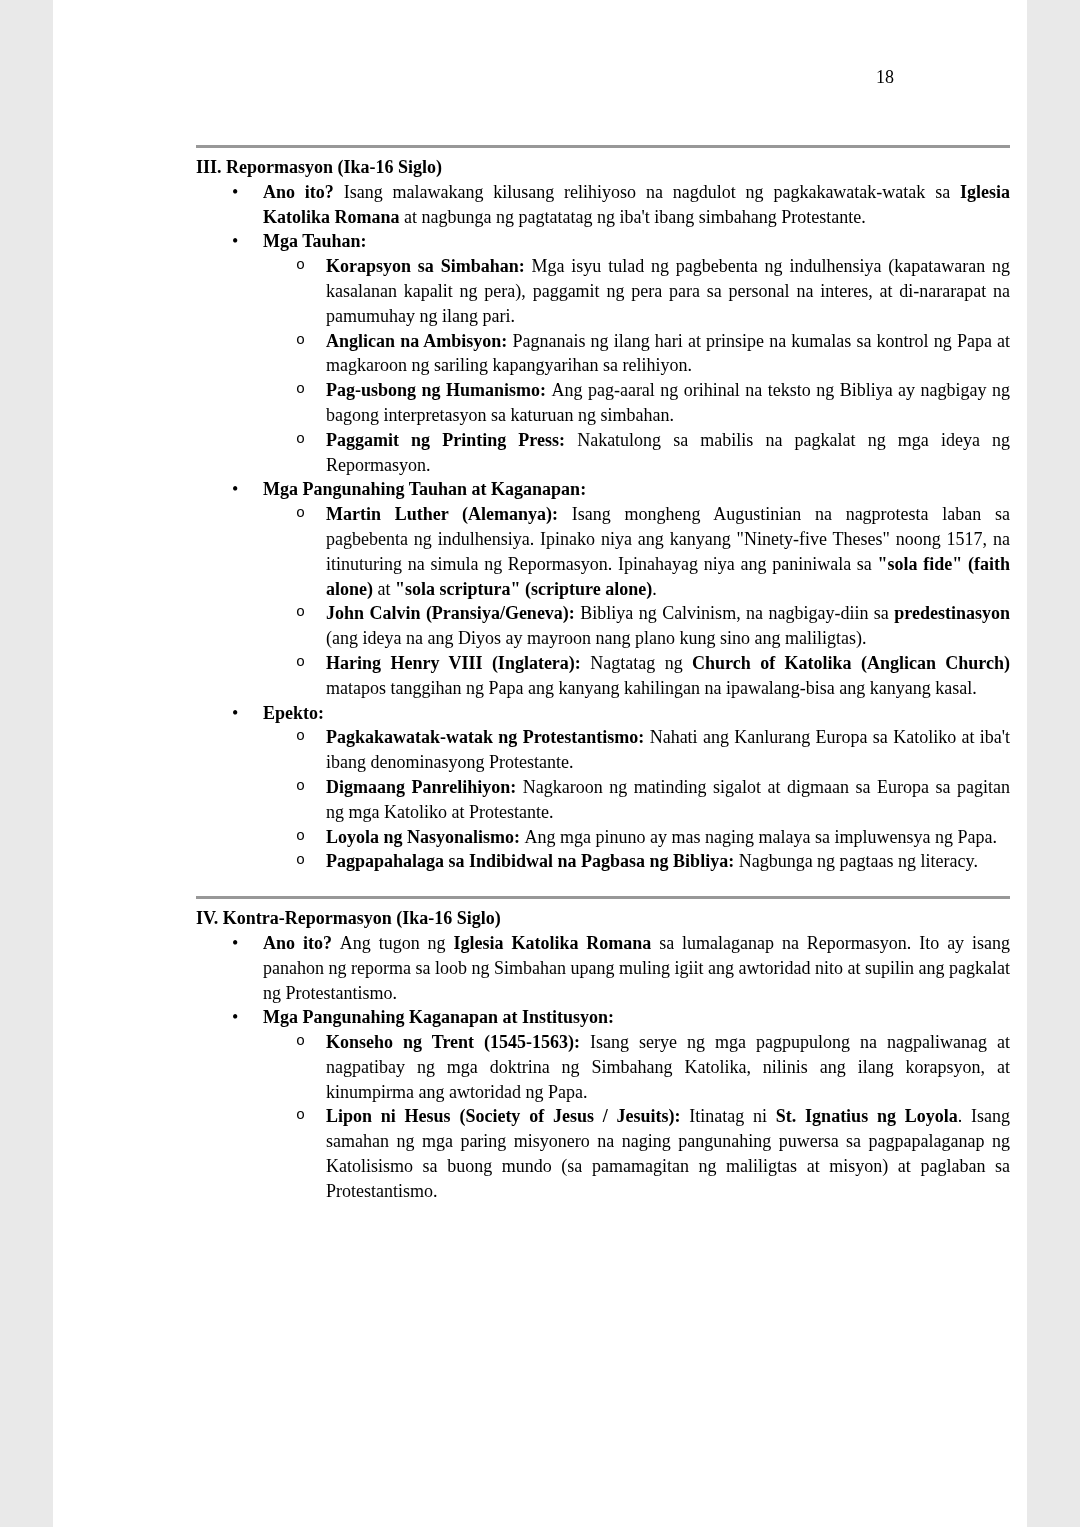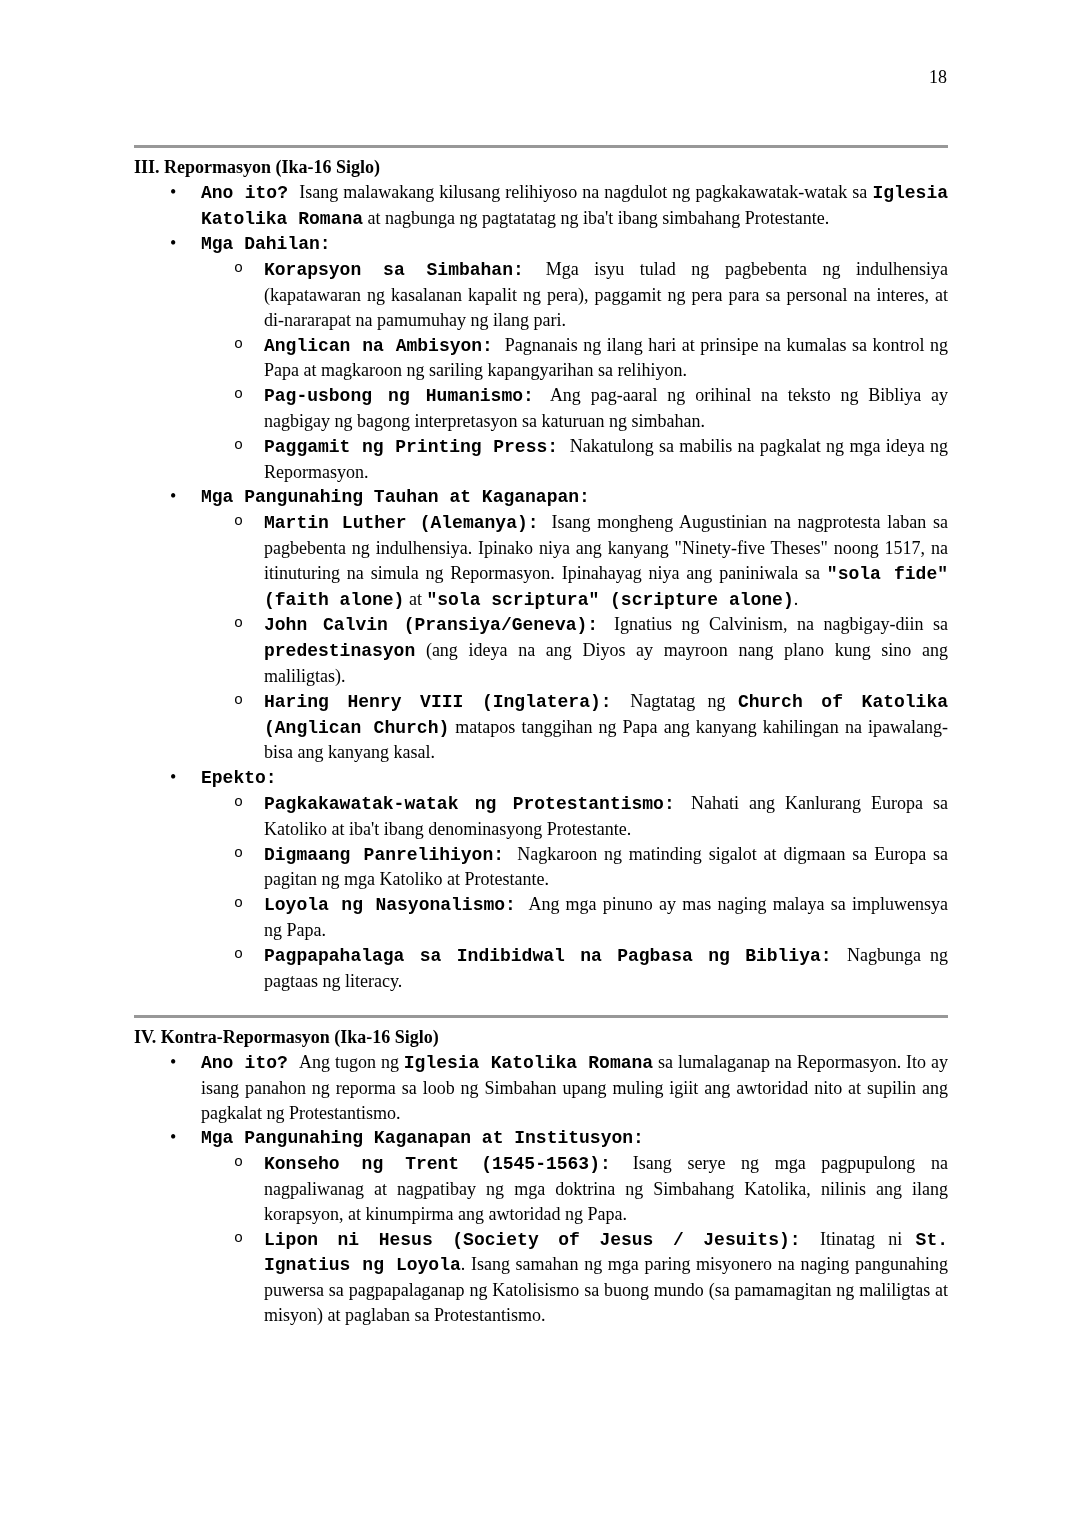--- a/index.html
+++ b/index.html
@@ -1,35 +1,35 @@
 <!DOCTYPE html>
 <html><head>
 <meta charset="utf-8">
 <style>
   html,body{margin:0;padding:0;background:#e9e9e9;}
   .page{
     position:relative;
-    width:1080px;
+    width:974px;
     height:1527px;
     margin:0 auto;
     background:#ffffff;
     font-family:"Liberation Serif","DejaVu Serif",serif;
     color:#000000;
     overflow:hidden;
   }
   .page-number{
     position:absolute;
     top:66px;
     right:133px;
     font-size:18px;
     line-height:22px;
   }
   .content{
     position:absolute;
-    left:134px;
+    left:143px;
     top:145px;
     width:814px;
   }
   .divider{
     height:3px;
     background:#989898;
     margin:22px 0 7px 0;
   }
   .divider:first-child{margin-top:0;}
   .heading{
@@ -46,39 +46,39 @@
   }
   .li1{padding-left:67px;}
   .li2{padding-left:130px;}
   .marker{position:absolute;top:0;}
   .li1 > .marker{left:36px;}
   .li2 > .marker{
     left:100px;
     font-family:"Liberation Mono","DejaVu Sans Mono",monospace;
     font-size:15px;
   }
-  b{font-weight:bold;font-family:Liberation Mono, monospace;}
+  b{font-weight:bold;}
 </style>
 </head>
 <body>
 
 <div class="page">
   <div class="page-number">18</div>
   <div class="content" id="doc-root">
       <div class="divider" style="background: rgb(152, 152, 152);"></div>
       <div class="heading">III. Repormasyon (Ika-16 Siglo)</div>
       <div class="li1"><span class="marker">•</span><span><b>Ano ito? </b><span>Isang malawakang kilusang relihiyoso na nagdulot ng pagkakawatak-watak sa </span><b>Iglesia Katolika Romana</b><span> at nagbunga ng pagtatatag ng iba't ibang simbahang Protestante.</span></span></div>
-      <div class="li1"><span class="marker">•</span><span><b>Mga Dahilan:</b></span></div>
+      <div class="li1"><span class="marker">•</span><span><b>Mga Tauhan:</b></span></div>
       <div class="li2"><span class="marker">o</span><span><b>Korapsyon sa Simbahan: </b><span>Mga isyu tulad ng pagbebenta ng indulhensiya (kapatawaran ng kasalanan kapalit ng pera), paggamit ng pera para sa personal na interes, at di-nararapat na pamumuhay ng ilang pari.</span></span></div>
       <div class="li2"><span class="marker">o</span><span><b>Anglican na Ambisyon: </b><span>Pagnanais ng ilang hari at prinsipe na kumalas sa kontrol ng Papa at magkaroon ng sariling kapangyarihan sa relihiyon.</span></span></div>
       <div class="li2"><span class="marker">o</span><span><b>Pag-usbong ng Humanismo: </b><span>Ang pag-aaral ng orihinal na teksto ng Bibliya ay nagbigay ng bagong interpretasyon sa katuruan ng simbahan.</span></span></div>
       <div class="li2"><span class="marker">o</span><span><b>Paggamit ng Printing Press: </b><span>Nakatulong sa mabilis na pagkalat ng mga ideya ng Repormasyon.</span></span></div>
       <div class="li1"><span class="marker">•</span><span><b>Mga Pangunahing Tauhan at Kaganapan:</b></span></div>
       <div class="li2"><span class="marker">o</span><span><b>Martin Luther (Alemanya): </b><span>Isang mongheng Augustinian na nagprotesta laban sa pagbebenta ng indulhensiya. Ipinako niya ang kanyang "Ninety-five Theses" noong 1517, na itinuturing na simula ng Repormasyon. Ipinahayag niya ang paniniwala sa </span><b>"sola fide" (faith alone)</b><span> at </span><b>"sola scriptura" (scripture alone)</b><span>.</span></span></div>
-      <div class="li2"><span class="marker">o</span><span><b>John Calvin (Pransiya/Geneva): </b><span>Ignatius ng Calvinism, na nagbigay-diin sa </span><b>predestinasyon</b><span> (ang ideya na ang Diyos ay mayroon nang plano kung sino ang maliligtas).</span></span></div>
+      <div class="li2"><span class="marker">o</span><span><b>John Calvin (Pransiya/Geneva): </b><span>Bibliya ng Calvinism, na nagbigay-diin sa </span><b>predestinasyon</b><span> (ang ideya na ang Diyos ay mayroon nang plano kung sino ang maliligtas).</span></span></div>
       <div class="li2"><span class="marker">o</span><span><b>Haring Henry VIII (Inglatera): </b><span>Nagtatag ng </span><b>Church of Katolika (Anglican Church)</b><span> matapos tanggihan ng Papa ang kanyang kahilingan na ipawalang-bisa ang kanyang kasal.</span></span></div>
       <div class="li1"><span class="marker">•</span><span><b>Epekto:</b></span></div>
       <div class="li2"><span class="marker">o</span><span><b>Pagkakawatak-watak ng Protestantismo: </b><span>Nahati ang Kanlurang Europa sa Katoliko at iba't ibang denominasyong Protestante.</span></span></div>
       <div class="li2"><span class="marker">o</span><span><b>Digmaang Panrelihiyon: </b><span>Nagkaroon ng matinding sigalot at digmaan sa Europa sa pagitan ng mga Katoliko at Protestante.</span></span></div>
       <div class="li2"><span class="marker">o</span><span><b>Loyola ng Nasyonalismo: </b><span>Ang mga pinuno ay mas naging malaya sa impluwensya ng Papa.</span></span></div>
       <div class="li2"><span class="marker">o</span><span><b>Pagpapahalaga sa Indibidwal na Pagbasa ng Bibliya: </b><span>Nagbunga ng pagtaas ng literacy.</span></span></div>
       <div class="divider" style="background: rgb(152, 152, 152);"></div>
       <div class="heading">IV. Kontra-Repormasyon (Ika-16 Siglo)</div>
       <div class="li1"><span class="marker">•</span><span><b>Ano ito? </b><span>Ang tugon ng </span><b>Iglesia Katolika Romana</b><span> sa lumalaganap na Repormasyon. Ito ay isang panahon ng reporma sa loob ng Simbahan upang muling igiit ang awtoridad nito at supilin ang pagkalat ng Protestantismo.</span></span></div>
       <div class="li1"><span class="marker">•</span><span><b>Mga Pangunahing Kaganapan at Institusyon:</b></span></div>

